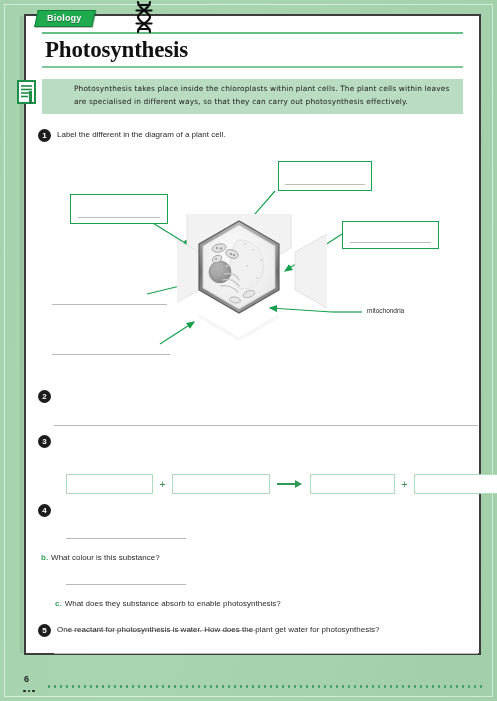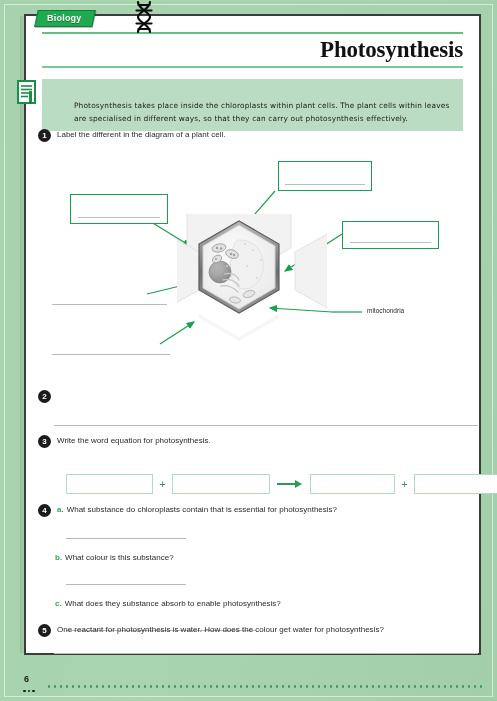--- a/index.html
+++ b/index.html
@@ -46,37 +46,37 @@
     color:#ffffff; font-size:9px; font-weight:bold;
     letter-spacing:.2px;
     text-shadow:0 1px 0 rgba(0,0,0,.35);
   }
   .dna-icon{
     position:absolute; left:105px; top:-16px; z-index:7;
     width:26px; height:34px;
   }
 
   
-  .title-wrap{ position:absolute; left:16px; right:16px; top:16px;text-align:right; }
+  .title-wrap{ position:absolute; left:16px; right:16px; top:16px; }
   .rule-top{ height:2px; background:#2faa5d; opacity:.75; }
   .doc-title{
     font-family:"Liberation Serif", serif;
     font-size:23px; font-weight:bold; color:#111;
     letter-spacing:-.2px;
     padding:3px 0 3px 3px;
   }
   .rule-bot{ height:1.5px; background:#7cc896; }
 
   
   .intro{
     position:absolute; left:16px; right:16px; top:63px;
     background:#b9dcc2;
     min-height:34px;
     display:flex; align-items:center;
-    padding:21px 8px 5px 32px;
+    padding:4px 8px 5px 32px;
   }
   .intro p{
     font-family:"DejaVu Sans", sans-serif;
     font-size:7.4px; line-height:1.75; color:#1b1b1b;
     letter-spacing:.15px;
   }
   .note-icon{ position:absolute; left:-25px; top:1px; width:22px; height:26px; }
 
   
   .q{ position:absolute; display:flex; gap:6px; align-items:flex-start; }
@@ -278,63 +278,59 @@
     <div class="mito-label" style="left:325px; top:151px;">mitochondria</div>
   </div>
 
   <div class="q" style="left:12px; top:375px; width:440px;">
     <div class="qnum">2</div>
   </div>
   <div class="ansline" style="left:28px; top:409px; width:424px;"></div>
 
   <div class="q" style="left:12px; top:420px; width:440px;">
     <div class="qnum">3</div>
-    <div class="qtext">Write the word equation for photosynthesis.</div>
   </div>
 
   <div class="eqrow">
     <div class="eqbox" style="width:88px;"></div>
     <div class="plus">+</div>
     <div class="eqbox" style="width:99px;"></div>
     <div class="arrow">
       <svg width="26" height="10" viewBox="0 0 26 10">
         <line x1="0" y1="5" x2="19" y2="5" stroke="#2e9a56" stroke-width="2"></line>
         <path d="M18,1 L25,5 L18,9 z" fill="#2e9a56"></path>
       </svg>
     </div>
     <div class="eqbox" style="width:86px;"></div>
     <div class="plus">+</div>
     <div class="eqbox" style="width:85px;"></div>
   </div>
 
   <div class="q" style="left:12px; top:489px; width:440px;">
     <div class="qnum">4</div>
-    <div class="qtext">
-      <span class="sub-letter">a.</span><span>What substance do chloroplasts contain that is essential for photosynthesis?</span>
-    </div>
   </div>
   <div class="ansline" style="left:40px; top:522px; width:120px;"></div>
 
-  <div class="q" style="left:29px; top:537px; width:430px;">
+  <div class="q" style="left:15px; top:537px; width:430px;">
     <div class="qtext">
       <span class="sub-letter">b.</span><span>What colour is this substance?</span>
     </div>
   </div>
   <div class="ansline" style="left:40px; top:568px; width:120px;"></div>
 
   <div class="q" style="left:29px; top:583px; width:430px;">
     <div class="qtext">
       <span class="sub-letter">c.</span><span>What does they substance absorb to enable photosynthesis?</span>
     </div>
   </div>
   <div class="ansline" style="left:40px; top:614px; width:190px;"></div>
 
   <div class="q" style="left:12px; top:609px; width:440px;">
     <div class="qnum">5</div>
-    <div class="qtext">One reactant for photosynthesis is water. How does the colour get water for photosynthesis?</div>
+    <div class="qtext">One reactant for photosynthesis is water. How does the plant get water for photosynthesis?</div>
   </div>
   <div class="ansline" style="left:28px; top:637px; width:424px;"></div>
 
 </div>
 
 <div class="footer">
   <div class="pagenum">6</div>
   <div class="dots3">
     <b></b>
       <b></b>

